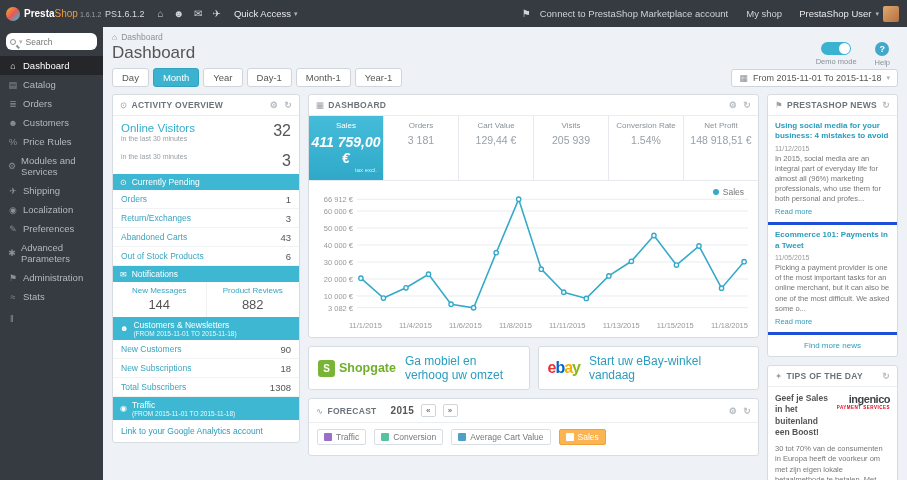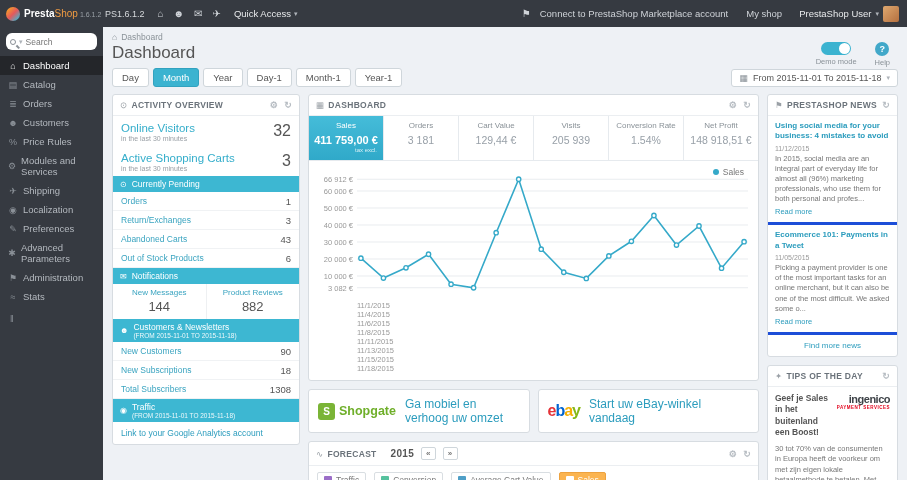--- a/index.html
+++ b/index.html
@@ -70,32 +70,32 @@
   .ncell .nl { color:#3aa4c0; font-size:8px; }
   .ncell .nv { color:#555; font-size:13px; margin-top:2px; }
   .ga-link { padding:6px 8px; font-size:8.5px; color:#2b9cbd; cursor:pointer; }
   .kpi-row { display:flex; border-bottom:1px solid #e6eaee; }
   .kpi { flex:1; text-align:center; padding:5px 2px 7px; border-right:1px solid #e6eaee; cursor:pointer; }
   .kpi:last-child { border-right:0; }
   .kpi .kl { font-size:8px; color:#8a9298; }
   .kpi .kv { font-size:10.5px; color:#98a0a8; margin-top:4px; }
   .kpi.active { background:linear-gradient(#45bcd9,#30a9c9); }
   .kpi.active .kl, .kpi.active .kv { color:#fff; }
-  .kpi.active .kv { font-weight:bold; font-size:11px; }
+  .kpi.active .kv { font-weight:bold; font-size:14px;font-style:italic; }
   .kpi .knote { font-size:6px; color:rgba(255,255,255,.8); text-align:right; padding-right:4px; margin-top:1px; }
   .chart-wrap { position:relative; padding:8px 10px 0; }
   .chart-legend { position:absolute; top:6px; right:14px; display:flex; align-items:center; gap:4px; font-size:8.5px; color:#777; }
   .chart-legend .dot { width:6px; height:6px; border-radius:50%; background:#35a9c9; }
   .chart-flex { display:flex; }
   .ygut { width:38px; position:relative; height:130px; flex-shrink:0; }
   .ytick { position:absolute; right:4px; transform:translateY(-50%); font-size:7.5px; color:#999; white-space:nowrap; }
   #chart-svg { flex:1; height:130px; }
   .grid { stroke:#e9ecef; stroke-width:1; }
   .cline { fill:none; stroke-width:1.6; }
-  .xlabels { margin-left:38px; display:flex; justify-content:space-between; font-size:7.5px; color:#999; padding:2px 0 7px;flex-direction:column; }
+  .xlabels { margin-left:30px; display:flex; justify-content:space-between; font-size:7.5px; color:#999; padding:2px 0 7px; }
   .mods-row { display:flex; gap:8px; margin-top:8px; }
   .module { flex:1; background:#fff; border:1px solid #d7dce1; border-radius:3px; padding:7px 9px; display:flex; align-items:center; gap:9px; min-height:38px; }
   .sg-logo { display:flex; align-items:center; gap:4px; }
   .sg-box { width:17px; height:17px; border-radius:3px; background:#7ab436; color:#fff; font-size:10px; font-weight:bold; display:flex; align-items:center; justify-content:center; }
   .sg-name { color:#6faf2a; font-weight:bold; font-size:12.5px; }
   .mod-link { font-size:12px; color:#2b9cbd; cursor:pointer; }
   .ebay-logo { font-size:16px; font-weight:bold; letter-spacing:-1px; }
   .fc-year { font-size:10px; font-weight:bold; color:#555; margin-left:10px; }
   .fc-nav { border:1px solid #cfd6db; border-radius:2px; background:#fff; font-size:8px; color:#777; padding:0 4px; margin-left:3px; cursor:pointer; line-height:11px; }
   .fc-body { display:flex; gap:8px; padding:6px 8px 10px; flex-wrap:nowrap; }
@@ -254,21 +254,20 @@
         </div>
         <div class="stat-block">
           <div class="stat-txt">
             <div class="stat-label">Online Visitors</div>
             <div class="stat-sub">in the last 30 minutes</div>
           </div>
           <div class="stat-val">32</div>
         </div>
         <div class="stat-block">
           <div class="stat-txt">
-            <div class="stat-label">Active Shopping Carts</div>
             <div class="stat-sub">in the last 30 minutes</div>
           </div>
           <div class="stat-val">3</div>
         </div>
 
         <div class="bluebar">
           <span class="bico">⊙</span>
           <span>Currently Pending</span>
         </div>
         <div class="mini-row">

